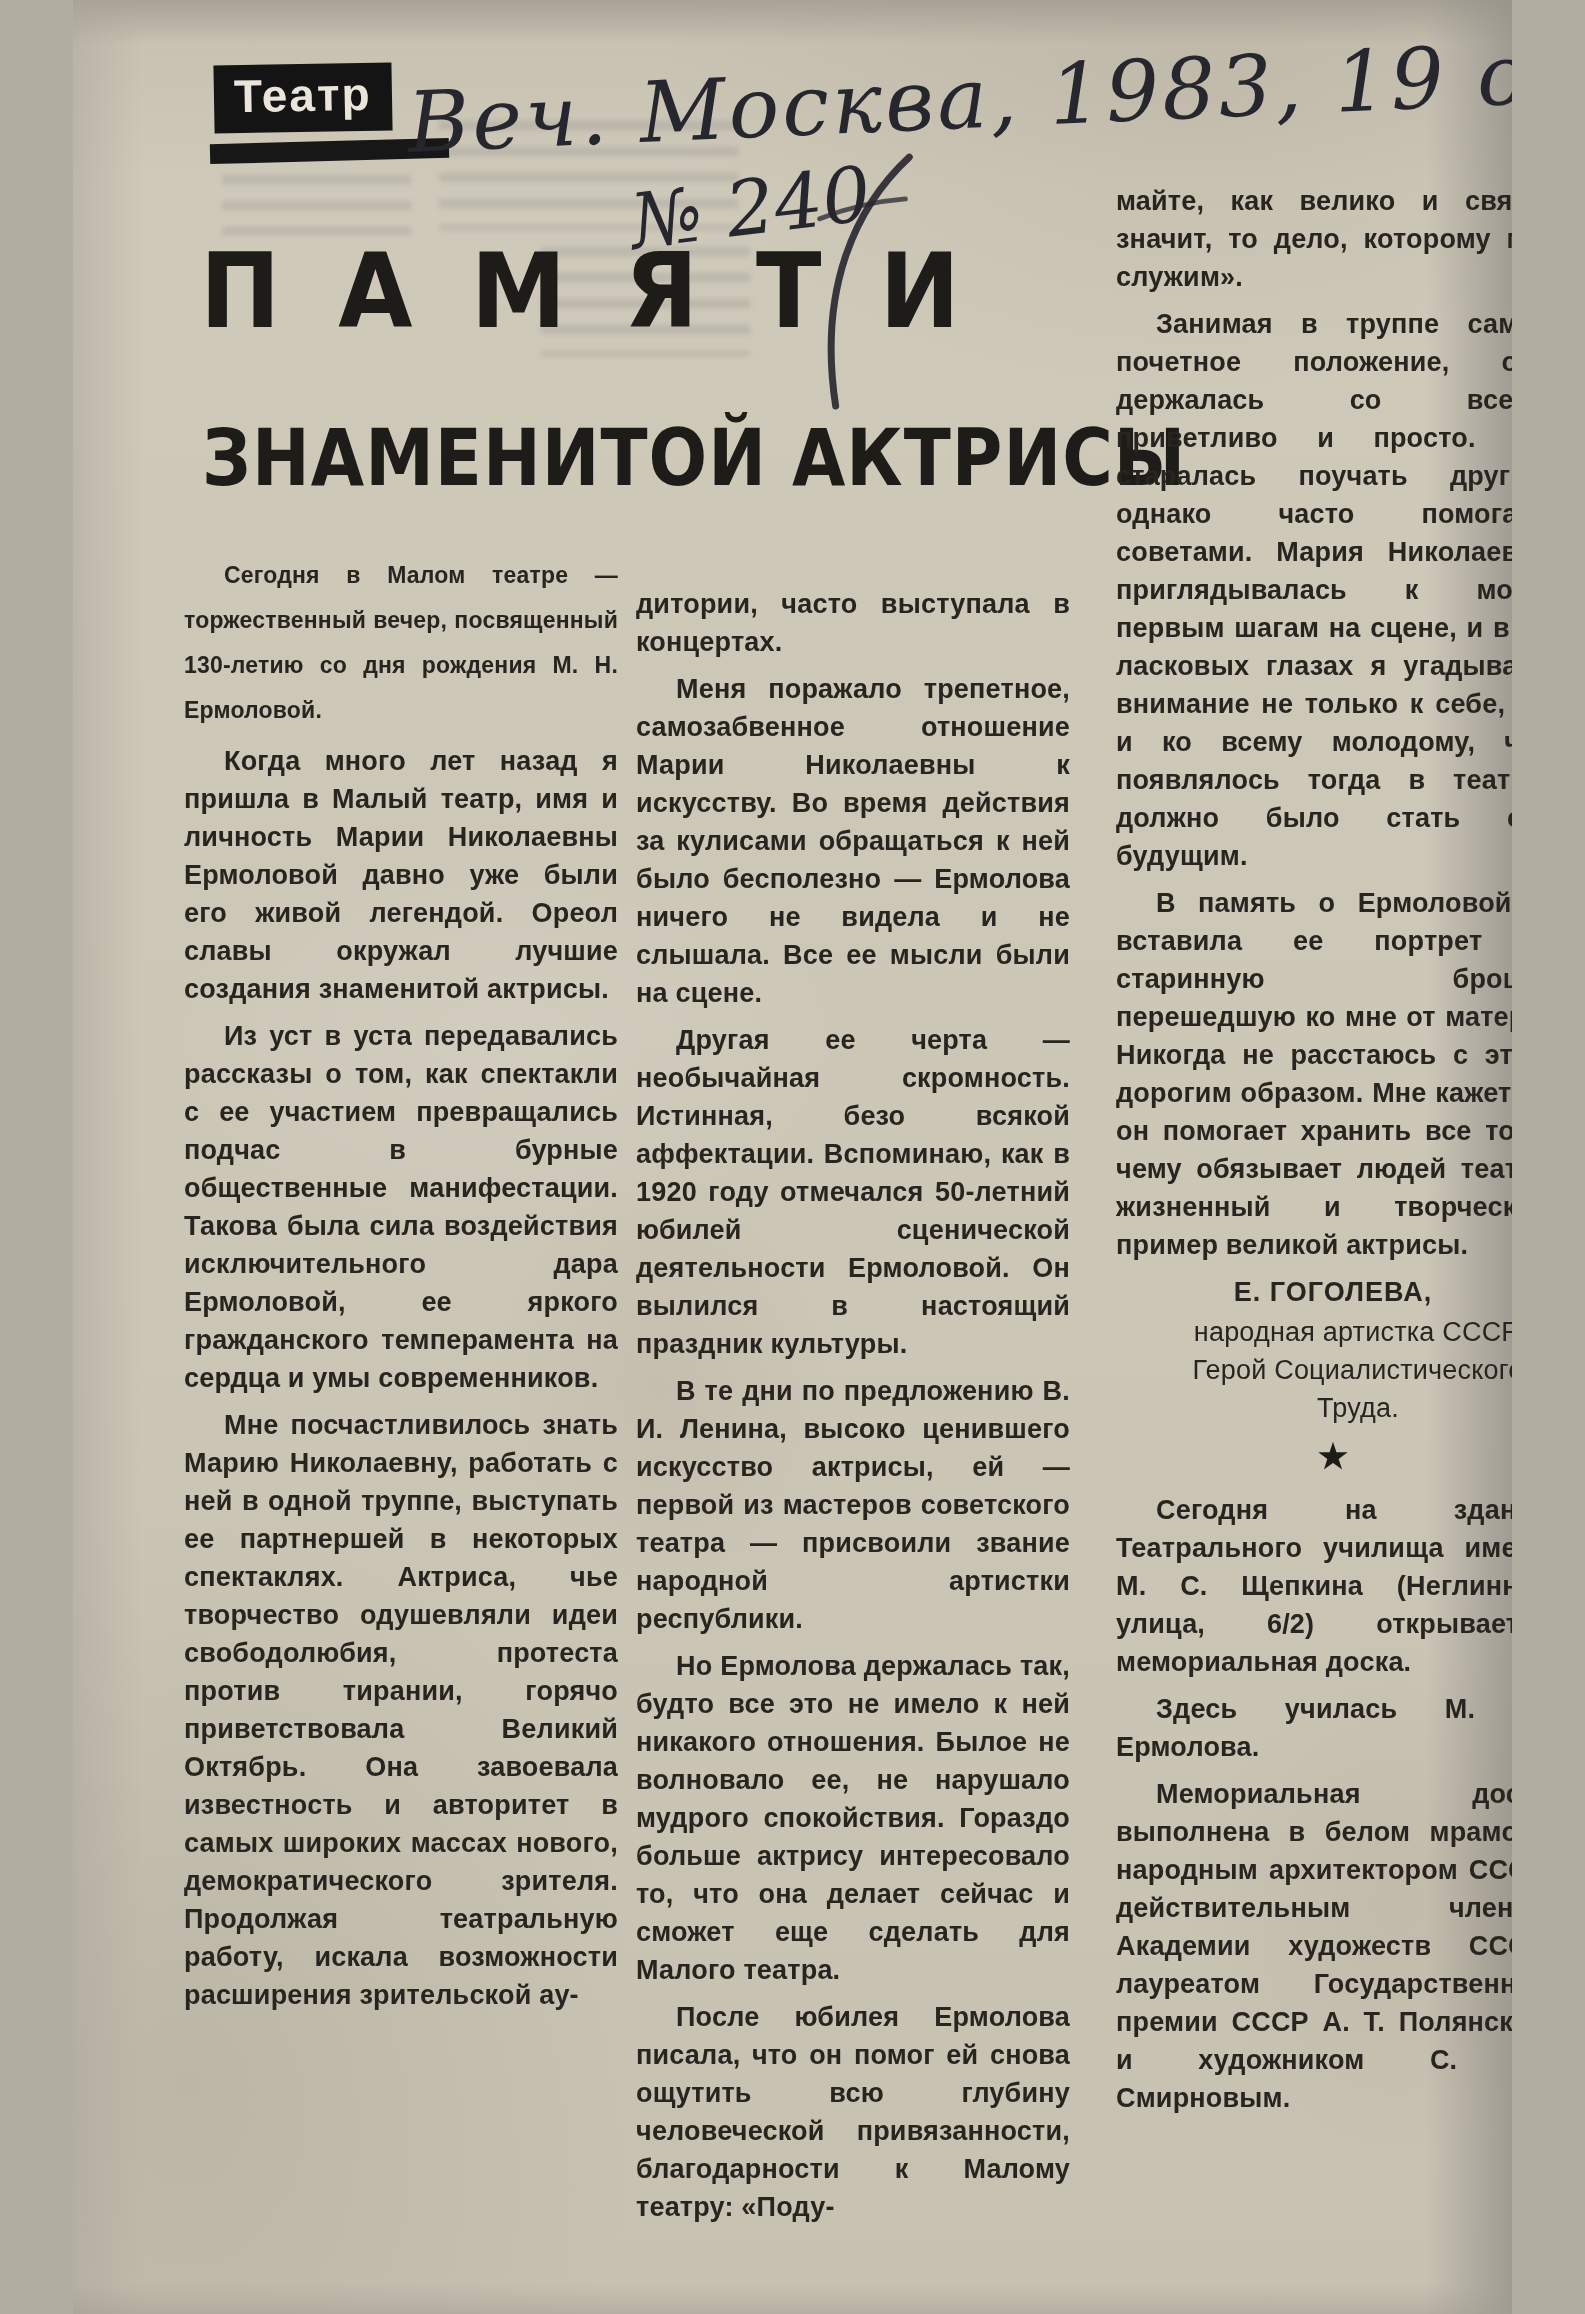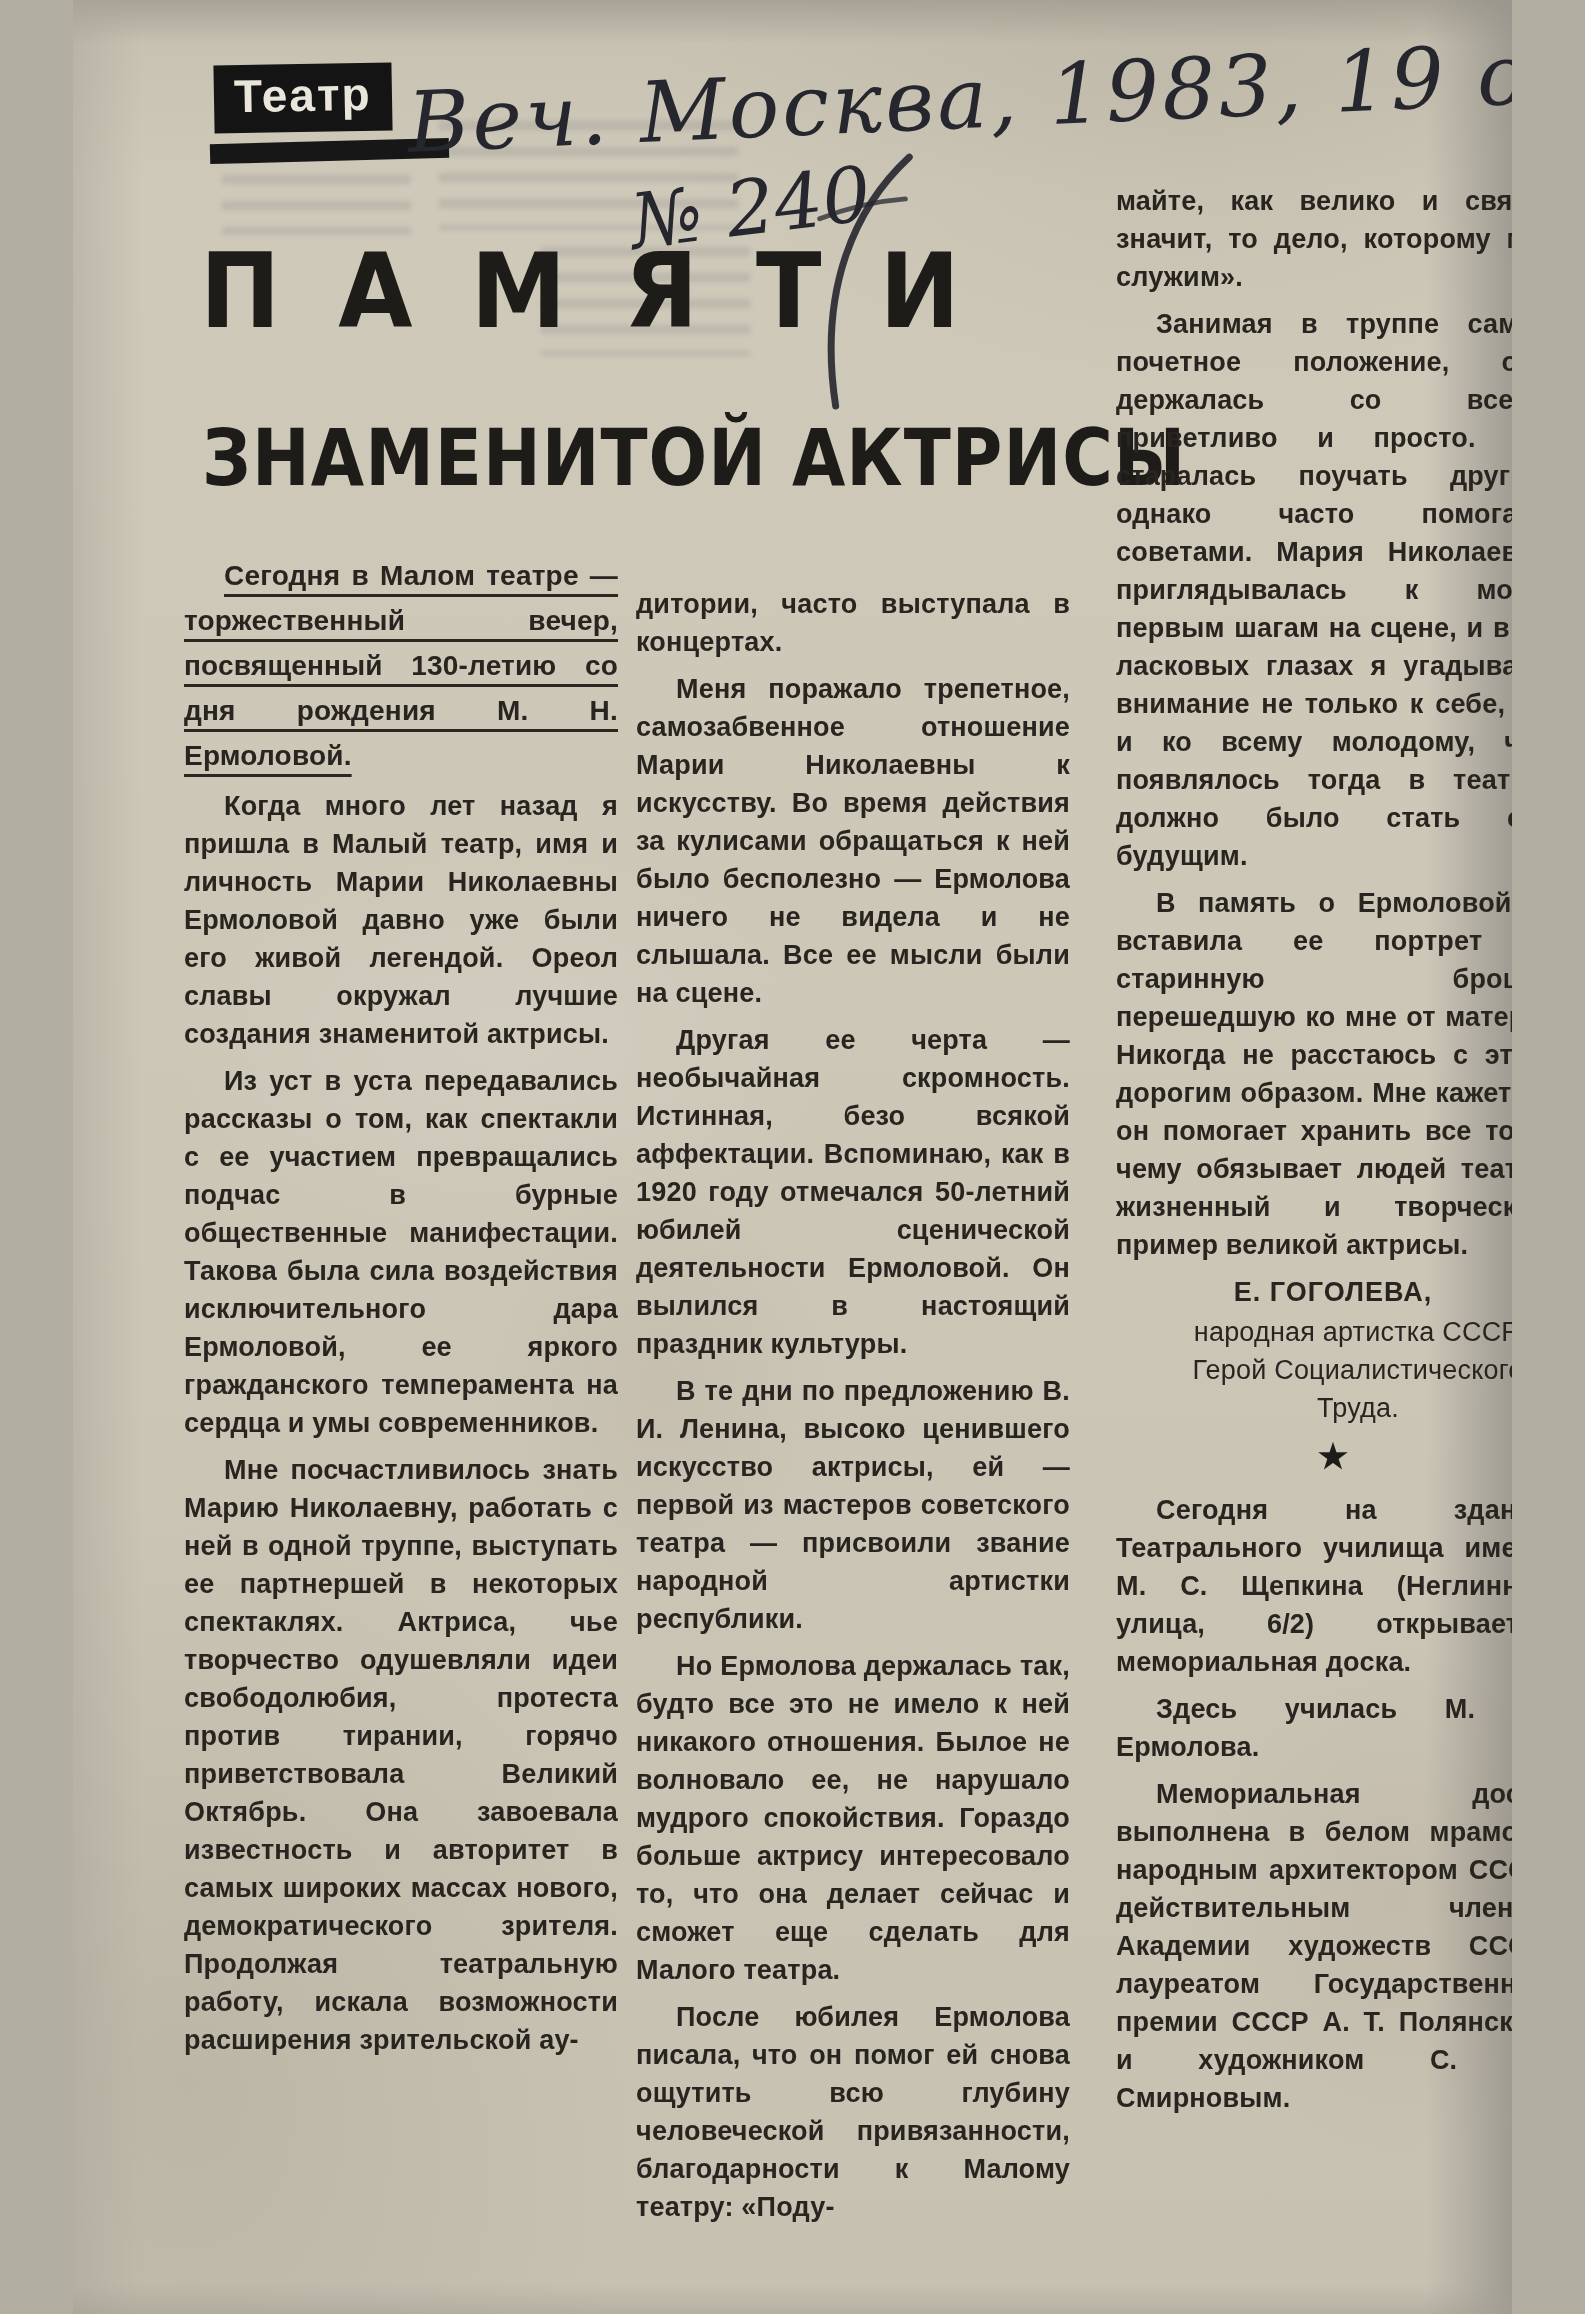--- a/index.html
+++ b/index.html
@@ -57,22 +57,22 @@
     position:absolute; width:434px; text-align:justify;
     font-size:27px; line-height:38px; font-weight:700; color:#282520;
     letter-spacing:0.2px;
   }
   .col1 { left:111px;  top:553px; height:1751px; }
   .col2 { left:563px;  top:553px; height:1751px;margin-top:32px; }
   .col3 { left:1043px; top:182px; height:2109px; }
   .col p { margin:0 0 9px; text-indent:40px; }
   .col p.noindent { text-indent:0; }
   .lede {
-    font-size:28px; line-height:45px; text-indent:34px; margin:0 0 24px;
-    text-decoration:underline; text-decoration-thickness:2.5px; text-underline-offset:9px;
+    font-size:23px; line-height:45px; text-indent:34px; margin:0 0 24px;
+    text-decoration-thickness:2.5px; text-underline-offset:9px;
     text-decoration-color:#2b2822;
   }
   .signature { margin:6px 0 10px; text-align:center; }
   .sig-name  { display:block; font-size:27px; font-weight:700; letter-spacing:1px; margin-bottom:2px; }
   .sig-title { display:block; font-size:27px; font-weight:400; padding:0 10px 0 60px; }
   .star-divider { display:block; text-align:center; font-size:34px; margin:10px 0 16px; color:#1e1c18; }
 </style>
 </head>
 <body>
 

